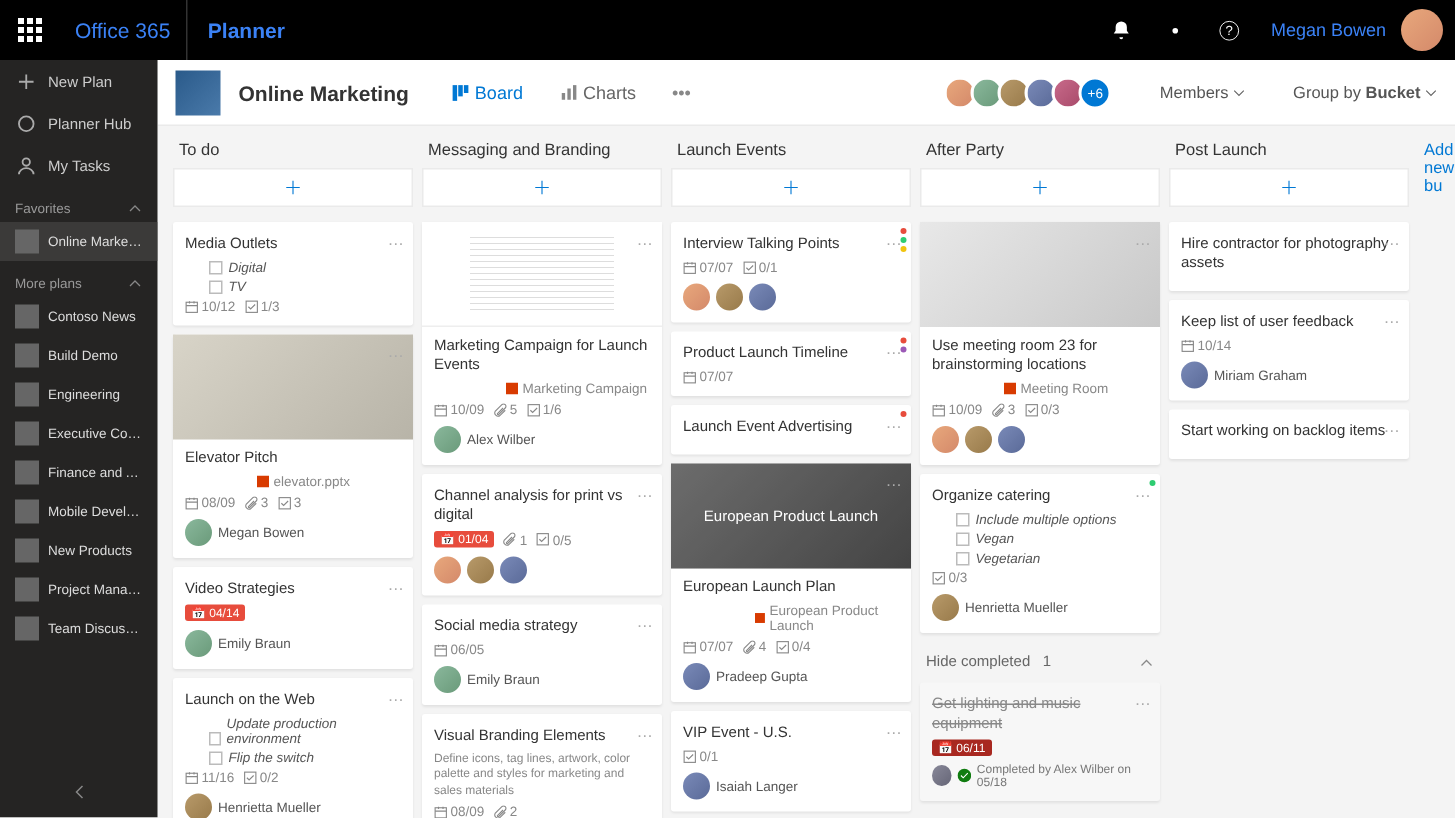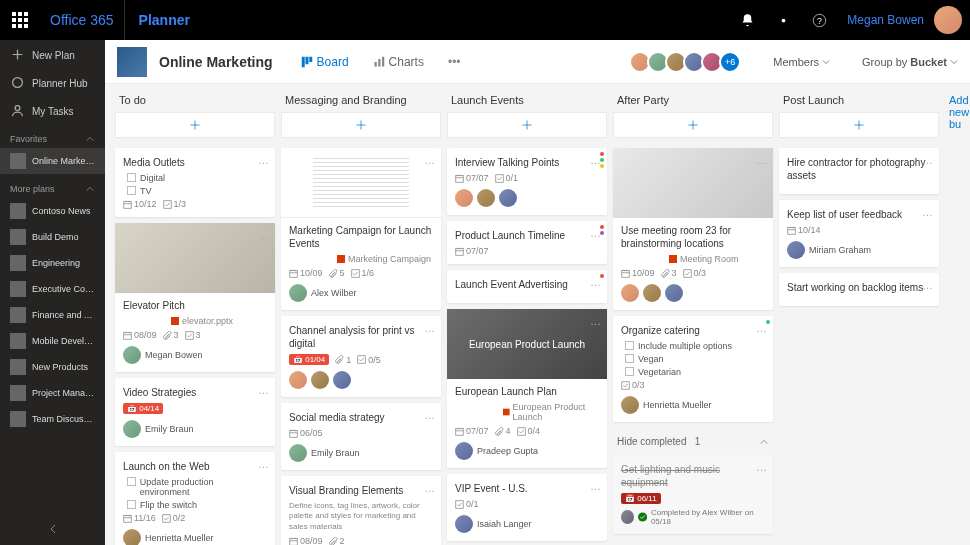--- a/index.html
+++ b/index.html
@@ -67,21 +67,21 @@
 .card-meta { display: flex; gap: 6px; font-size: 9px; color: #888; align-items: center; flex-wrap:wrap;}
 .card-meta span { display: flex; align-items: center; gap: 2px; }
 .card-meta svg { width: 9px; height: 9px; stroke: #888; fill: none; }
 .datebadge { background: #e74c3c; color: #fff; padding: 1px 4px; border-radius: 2px; font-size: 8px; display:inline-block;}
 .datebadge.dark { background:#a82820;}
 .card-footer { display: flex; align-items: center; margin-top: 6px; gap: 4px; }
 .mini-ava { width: 18px; height: 18px; border-radius: 50%; background: #bbb; }
 .mini-name { font-size: 9px; color: #555; }
 .card-dots { position: absolute; top: 6px; right: 6px; color: #aaa; cursor: pointer; font-size:11px;}
 .colordot { width: 4px; height: 4px; border-radius: 50%; position: absolute; right: 3px; }
-.checklist-item { display:flex; align-items:flex-start; gap:4px; font-size:9px; color:#555; margin:3px 4px;}
+.checklist-item { display:flex; align-items:flex-end; gap:4px; font-size:9px; color:#555; margin:3px 16px;font-style:italic;}
 .checklist-item .box { width:9px; height:9px; border:1px solid #bbb;}
 .hide-completed { font-size:10px; color:#666; padding:8px 4px; display:flex; justify-content:space-between; align-items:center; cursor:pointer;}
 .hide-completed svg{width:10px;height:10px; stroke:#888;}
 .completed-text{font-size:8px; color:#777; display:flex; align-items:center; gap:4px; margin-top:4px;}
 .completed-text svg{width:10px;height:10px; fill:#107c10;}
 
 
 .c1{background:linear-gradient(135deg,#e8a87c,#d4896a);} .c2{background:linear-gradient(135deg,#8ab89c,#6a9a7a);}
 .c3{background:linear-gradient(135deg,#b89a6a,#987a4a);} .c4{background:linear-gradient(135deg,#7a8ab8,#5a6a98);}
 .c5{background:linear-gradient(135deg,#c86a8a,#a84a6a);} .c6{background:linear-gradient(135deg,#889,#667);}

